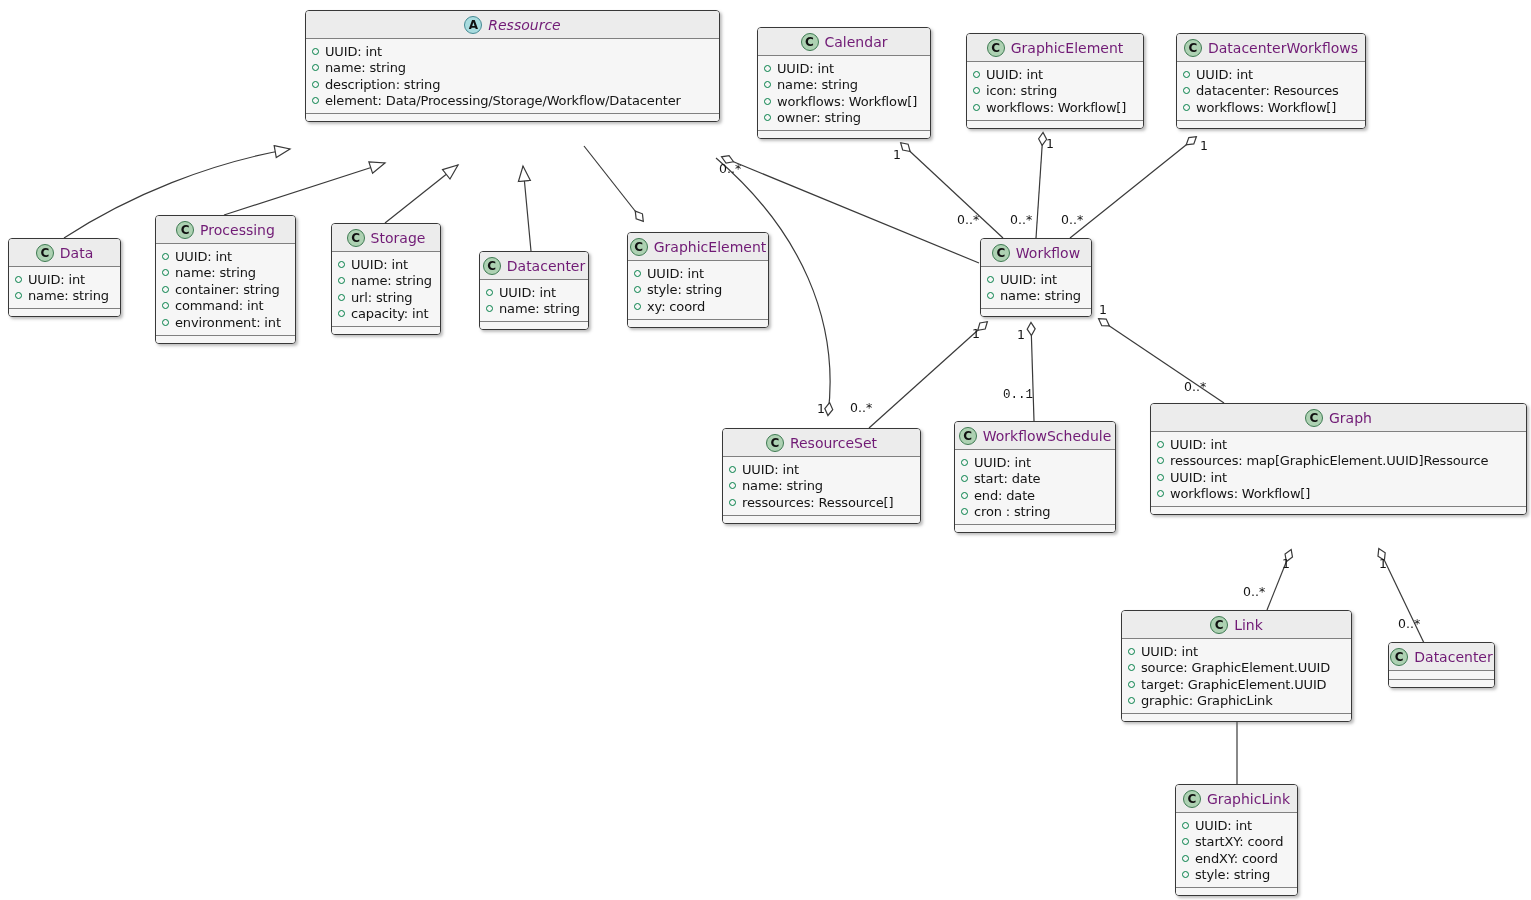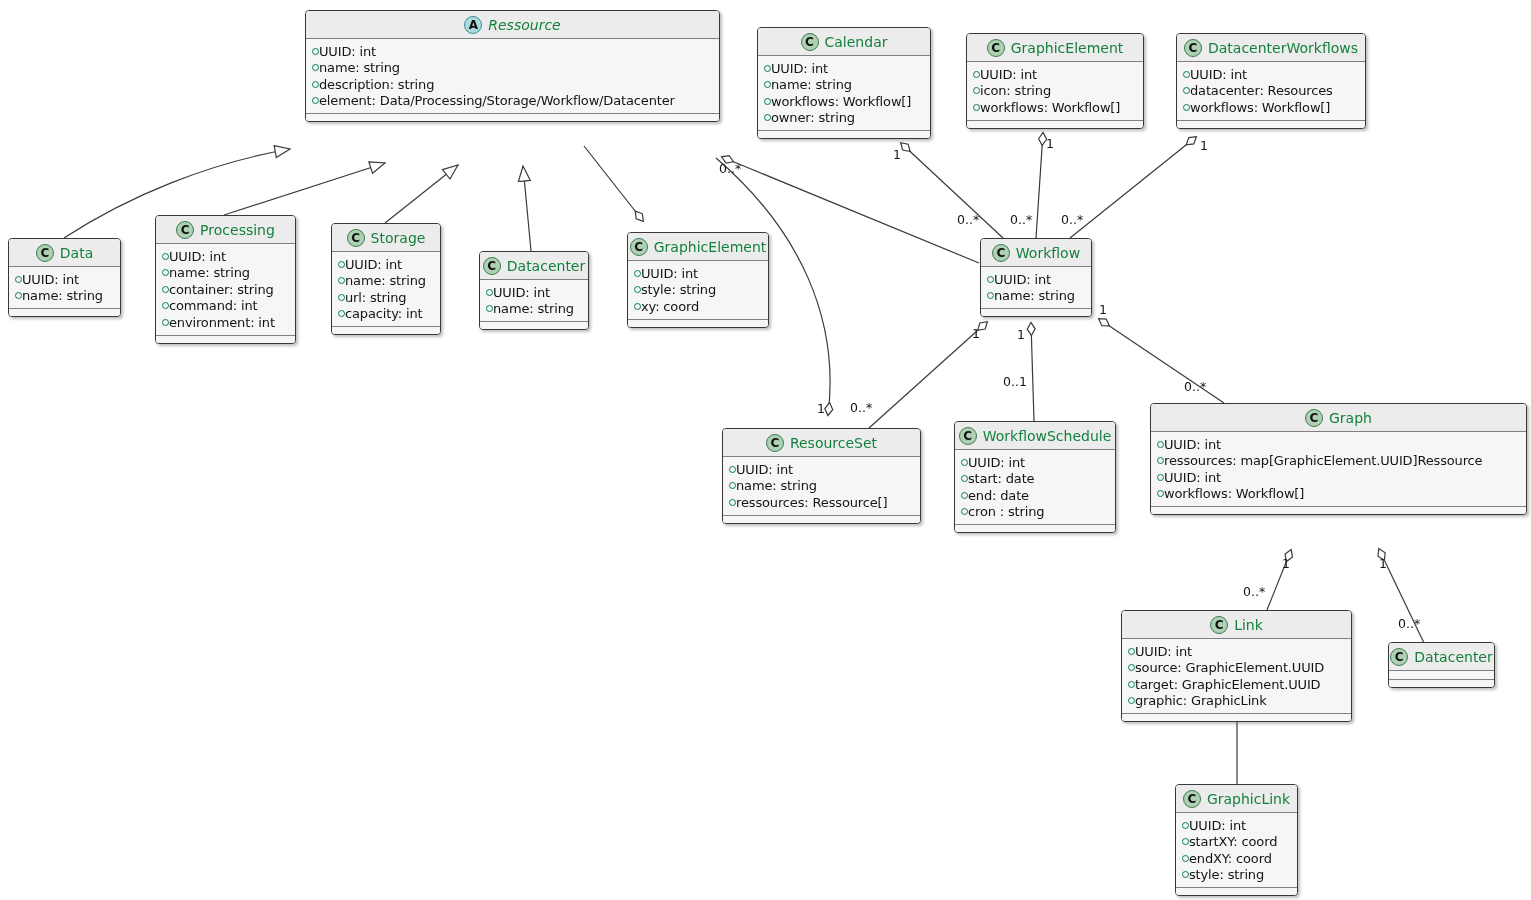--- a/index.html
+++ b/index.html
@@ -20,26 +20,26 @@
     gap:6px; padding:0 4px; background:#ECECEC; border-bottom:1px solid #808080;
     border-radius:3px 3px 0 0; white-space:nowrap;
   }
   .icon-circle {
     width:18px; height:18px; border-radius:50%; flex:0 0 auto;
     display:flex; align-items:center; justify-content:center;
     font-size:12px; font-weight:bold; color:#101010; box-sizing:border-box;
   }
   .icon-class    { background:#ADD1B2; border:1px solid #3E7A52; }
   .icon-abstract { background:#A9DCDF; border:1px solid #458A93; }
-  .title-text { font-size:14px; color:#15803d; }
+  .title-text { font-size:14px; color:#701a75; }
   .italic .title-text { font-style:italic; }
 
   .uml-attrs { padding:4px 6px; background:#F6F6F6; border-bottom:1px solid #808080; }
   .uml-attrs.empty { height:8px; padding:0; }
-  .attr { display:flex; align-items:center; height:16.5px; white-space:nowrap; }
+  .attr { display:flex; align-items:center; gap:6px; height:16.5px; white-space:nowrap; }
   .vis {
     width:7px; height:7px; border:1px solid #038048; border-radius:50%;
     flex:0 0 auto; background:transparent; box-sizing:border-box;
   }
   .attr-text { font-size:13px; color:#141414; letter-spacing:-0.15px; }
   .uml-footer { height:7px; background:#F6F6F6; border-radius:0 0 3px 3px; }
 
   .mult { position:absolute; z-index:2; font-size:12.5px; color:#141414; white-space:nowrap; }
 </style>
 </head>
@@ -441,21 +441,21 @@
   <span class="mult" style="left:893px;top:147px;">1</span>
   <span class="mult" style="left:957px;top:212px;">0..*</span>
   <span class="mult" style="left:1046px;top:136px;">1</span>
   <span class="mult" style="left:1010px;top:212px;">0..*</span>
   <span class="mult" style="left:1200px;top:138px;">1</span>
   <span class="mult" style="left:1061px;top:212px;">0..*</span>
   <span class="mult" style="left:972px;top:326px;">1</span>
   <span class="mult" style="left:850px;top:400px;">0..*</span>
   <span class="mult" style="left:817px;top:401px;">1</span>
   <span class="mult" style="left:1017px;top:327px;">1</span>
-  <span class="mult" style="left:1003px;top:374px;">0..1</span>
+  <span class="mult" style="left:1003px;top:388px;font-family:Liberation Mono, monospace;">0..1</span>
   <span class="mult" style="left:1099px;top:302px;">1</span>
   <span class="mult" style="left:1184px;top:379px;">0..*</span>
   <span class="mult" style="left:1282px;top:556px;">1</span>
   <span class="mult" style="left:1243px;top:584px;">0..*</span>
   <span class="mult" style="left:1379px;top:556px;">1</span>
   <span class="mult" style="left:1398px;top:616px;">0..*</span>
 
 </div>
 
 </body></html>

